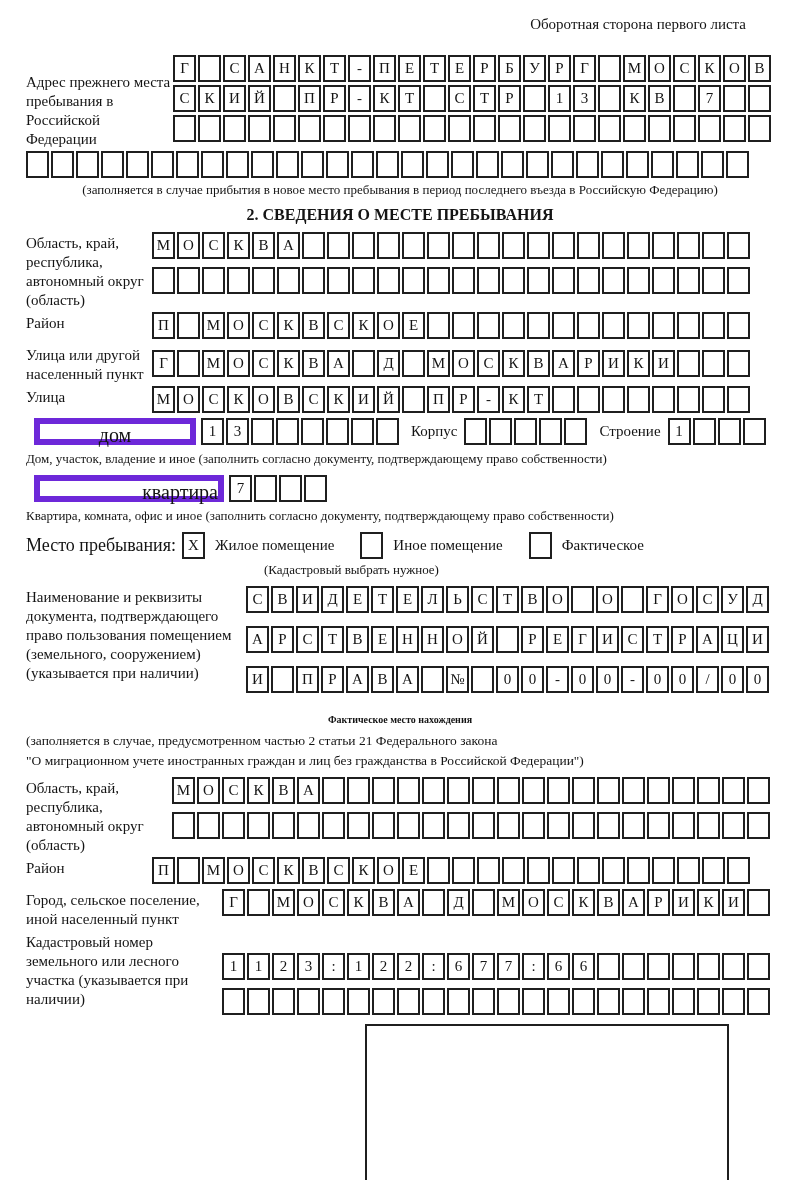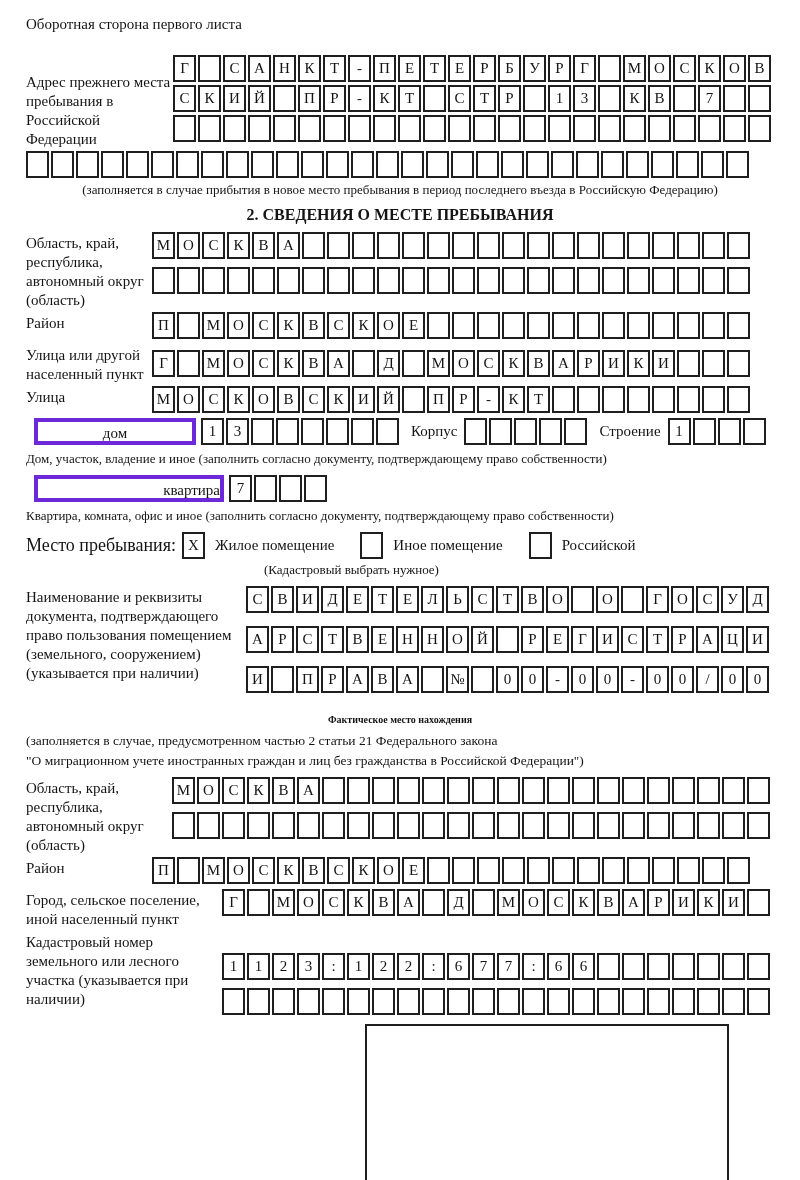--- a/index.html
+++ b/index.html
@@ -1,34 +1,34 @@
 <!DOCTYPE html>
 <html><head>
 <meta charset="utf-8">
 <style>
   html,body{margin:0;padding:0;background:#fff;}
   .page{position:relative;width:800px;height:1180px;box-sizing:border-box;
         padding:16px 26px 10px 26px;font-family:"Liberation Serif",serif;
         color:#141414;background:#fff;overflow:hidden;}
-  .toptitle{font-size:15px;padding-right:28px;margin-bottom:22px;}
+  .toptitle{text-align:right;font-size:15px;padding-right:28px;margin-bottom:22px;}
   .row{display:flex;align-items:flex-start;margin-bottom:2px;}
   .lbl{font-size:15px;line-height:19px;flex:none;padding-top:2px;}
   .w147{width:147px;margin-top:16px;} .w126{width:126px;} .w220{width:220px;}
   .w196{width:196px;} .w146{width:146px;}
   .cellrow{white-space:nowrap;font-size:0;line-height:0;margin-bottom:3px;}
   .cell{display:inline-block;box-sizing:border-box;width:23px;height:27px;
         border:2px solid #1f1f1f;margin-right:2px;text-align:center;
         font-size:15px;line-height:23px;vertical-align:top;
         font-family:"Liberation Serif",serif;}
   .note{font-size:13px;line-height:17px;margin:2px 0 8px 0;}
   .center{text-align:center;}
   .h2{font-size:16px;font-weight:bold;text-align:center;margin:6px 0 8px 0;}
   .h3{font-size:10px;font-weight:bold;text-align:center;margin:8px 0 6px 0;}
-  .widebox{box-sizing:border-box;height:27px;border:4px solid #6d28d9;
-           line-height:23px;text-align:center;font-size:15px;flex:none;}
+  .widebox{box-sizing:border-box;height:27px;border:6px solid #6d28d9;
+           line-height:23px;text-align:center;font-size:20px;flex:none;}
   .dombox{width:162px;margin-right:5px;margin-left:8px;}
   .kvbox{width:190px;margin-right:5px;margin-left:8px;text-align:right;}
   .inlinelbl{font-size:15px;line-height:27px;margin:0 7px 0 10px;flex:none;}
   .mestorow{align-items:center;margin-top:8px;}
   .mestolbl{font-size:18px;margin-right:6px;}
   .cb{display:inline-block;box-sizing:border-box;width:23px;height:27px;
       border:2px solid #1f1f1f;text-align:center;font-size:15px;line-height:23px;
       vertical-align:middle;}
   .cbl{font-size:15px;margin:0 26px 0 10px;}
   .docrows .cellrow{margin-bottom:13px;}
@@ -97,21 +97,21 @@
   </div>
   <div class="note">Квартира, комната, офис и иное (заполнить согласно документу, подтверждающему право собственности)</div>
 
   <div class="row mestorow">
     <span class="mestolbl">Место пребывания:</span>
     <span class="cb">X</span>
     <span class="cbl">Жилое помещение</span>
     <span class="cb"></span>
     <span class="cbl">Иное помещение</span>
     <span class="cb"></span>
-    <span class="cbl">Российской</span>
+    <span class="cbl">Фактическое</span>
   </div>
   <div class="note" style="margin-left:238px;">(Кадастровый выбрать нужное)</div>
 
   <div class="row mt6">
     <div class="lbl w220">Наименование и реквизиты документа, подтверждающего право пользования помещением (земельного, сооружением) (указывается при наличии)</div>
     <div class="docrows">
       <div class="cellrow"><span class="cell">С</span><span class="cell">В</span><span class="cell">И</span><span class="cell">Д</span><span class="cell">Е</span><span class="cell">Т</span><span class="cell">Е</span><span class="cell">Л</span><span class="cell">Ь</span><span class="cell">С</span><span class="cell">Т</span><span class="cell">В</span><span class="cell">О</span><span class="cell"></span><span class="cell">О</span><span class="cell"></span><span class="cell">Г</span><span class="cell">О</span><span class="cell">С</span><span class="cell">У</span><span class="cell">Д</span></div>
       <div class="cellrow"><span class="cell">А</span><span class="cell">Р</span><span class="cell">С</span><span class="cell">Т</span><span class="cell">В</span><span class="cell">Е</span><span class="cell">Н</span><span class="cell">Н</span><span class="cell">О</span><span class="cell">Й</span><span class="cell"></span><span class="cell">Р</span><span class="cell">Е</span><span class="cell">Г</span><span class="cell">И</span><span class="cell">С</span><span class="cell">Т</span><span class="cell">Р</span><span class="cell">А</span><span class="cell">Ц</span><span class="cell">И</span></div>
       <div class="cellrow"><span class="cell">И</span><span class="cell"></span><span class="cell">П</span><span class="cell">Р</span><span class="cell">А</span><span class="cell">В</span><span class="cell">А</span><span class="cell"></span><span class="cell">№</span><span class="cell"></span><span class="cell">0</span><span class="cell">0</span><span class="cell">-</span><span class="cell">0</span><span class="cell">0</span><span class="cell">-</span><span class="cell">0</span><span class="cell">0</span><span class="cell">/</span><span class="cell">0</span><span class="cell">0</span></div>
     </div>

